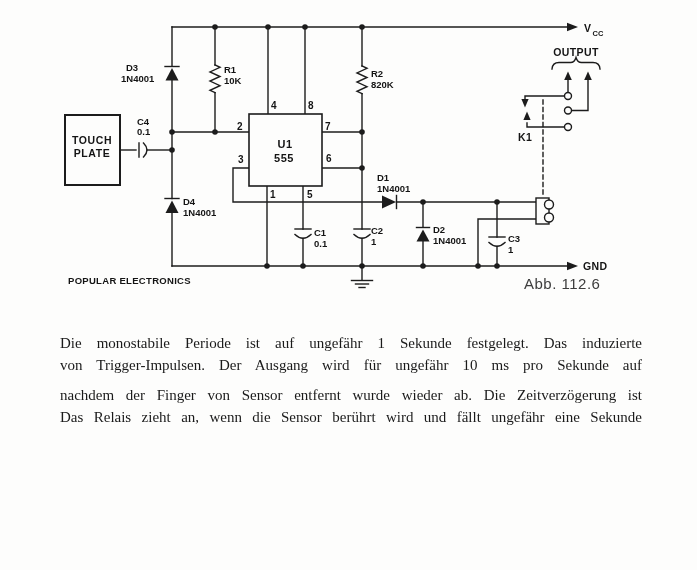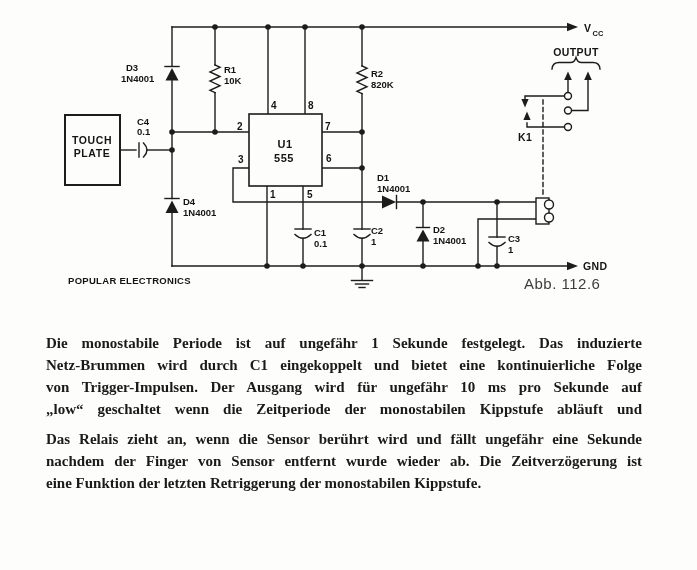--- a/index.html
+++ b/index.html
@@ -16,21 +16,21 @@
   svg .icname{font-family:"Liberation Sans",sans-serif;font-weight:bold;font-size:11px;fill:#141414;letter-spacing:.5px;}
   svg .boxlbl{font-family:"Liberation Sans",sans-serif;font-weight:bold;font-size:10.5px;fill:#141414;letter-spacing:.6px;}
   svg .railtxt{font-family:"Liberation Sans",sans-serif;font-weight:bold;font-size:10.5px;fill:#141414;letter-spacing:.4px;}
   svg .subtxt{font-family:"Liberation Sans",sans-serif;font-weight:bold;font-size:7.5px;fill:#141414;}
   svg .credit{font-family:"Liberation Sans",sans-serif;font-weight:bold;font-size:9.5px;fill:#141414;letter-spacing:.3px;}
   svg .figcap{font-family:"Liberation Sans",sans-serif;font-weight:normal;font-size:15px;fill:#3d3d3d;letter-spacing:.5px;}
   .text-block{
     position:absolute;left:44px;top:332px;width:598px;
     font-family:"Liberation Serif",serif;font-size:15px;line-height:22px;color:#1a1a1a;
   }
-  .para{margin:0 0 8px 2px;font-weight:bold;}
+  .para{margin:0 0 8px 16px;}
   .tline{text-align:justify;text-align-last:justify;}
   .tline.last{text-align-last:left;}
 </style>
 </head>
 <body>
 
 <div class="schematic">
 <svg width="697" height="318" viewBox="0 0 697 318" xmlns="http://www.w3.org/2000/svg">
 
   <g>
@@ -208,22 +208,19 @@
   <text class="railtxt" x="583" y="270">GND</text>
   <text class="railtxt" x="576" y="56" text-anchor="middle">OUTPUT</text>
   <text class="credit" x="68" y="284">POPULAR ELECTRONICS</text>
   <text class="figcap" x="524" y="289">Abb. 112.6</text>
 </svg>
 </div>
 
 <div class="text-block">
   <div class="para">
     <div class="tline">Die monostabile Periode ist auf ungefähr 1 Sekunde festgelegt. Das induzierte</div>
-    <div class="tline">Netz-Brummen wird durch C1 eingekoppelt und bietet eine kontinuierliche Folge</div>
     <div class="tline">von Trigger-Impulsen. Der Ausgang wird für ungefähr 10 ms pro Sekunde auf</div>
-    <div class="tline">„low“ geschaltet wenn die Zeitperiode der monostabilen Kippstufe abläuft und</div>
   </div>
   <div class="para">
+    <div class="tline">nachdem der Finger von Sensor entfernt wurde wieder ab. Die Zeitverzögerung ist</div>
     <div class="tline">Das Relais zieht an, wenn die Sensor berührt wird und fällt ungefähr eine Sekunde</div>
-    <div class="tline">nachdem der Finger von Sensor entfernt wurde wieder ab. Die Zeitverzögerung ist</div>
-    <div class="tline last">eine Funktion der letzten Retriggerung der monostabilen Kippstufe.</div>
   </div>
 </div>
 
 </body></html>

